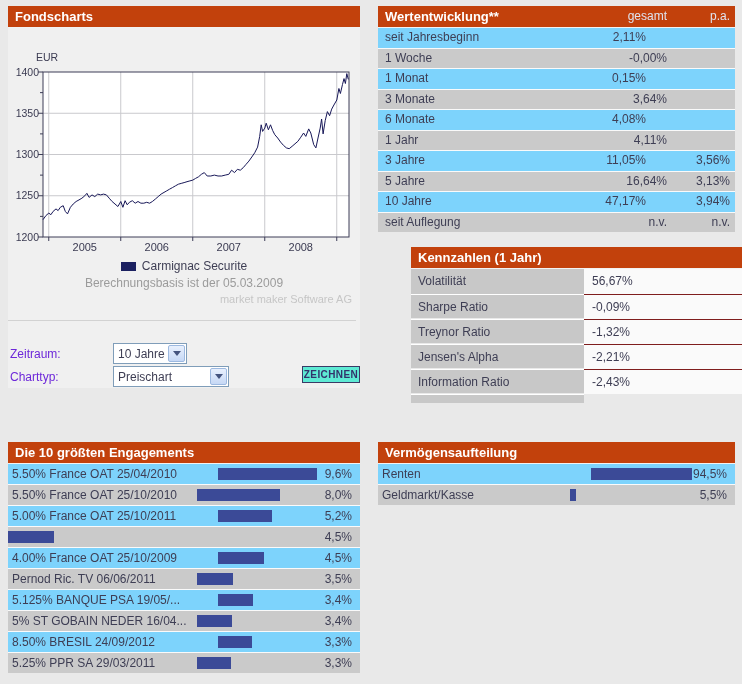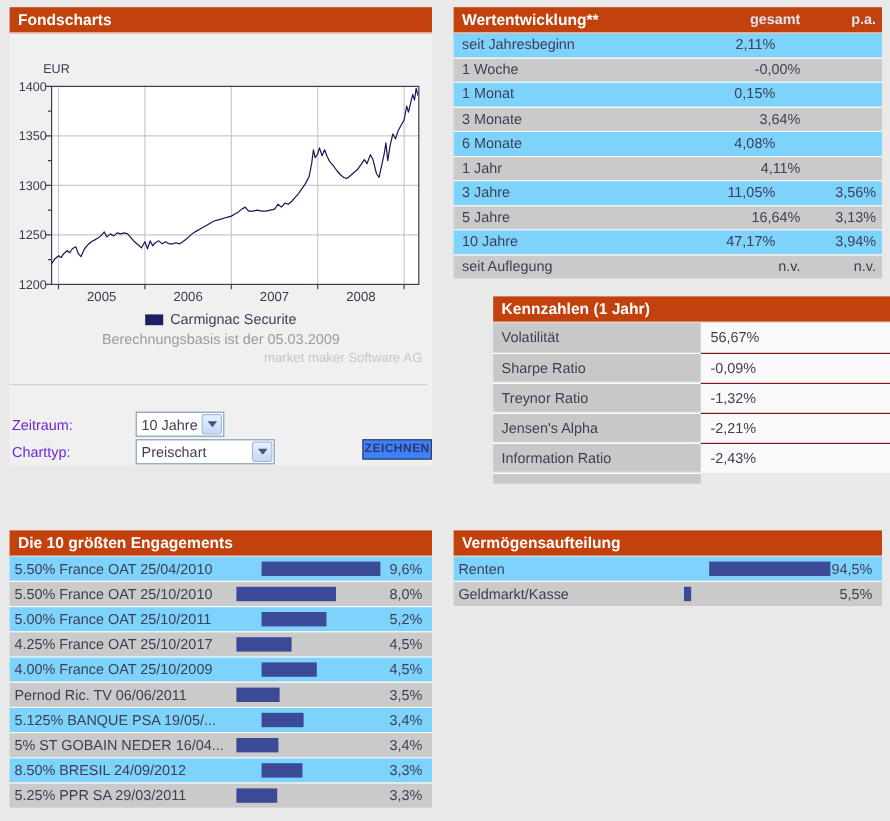--- a/index.html
+++ b/index.html
@@ -11,21 +11,21 @@
     overflow:hidden;
   }
   .panel{position:absolute;}
   .hdr{
     height:21px;line-height:21px;background:#c2410c;
     color:#ffffff;font-weight:bold;font-size:13px;
     padding-left:7px;border-bottom:1px solid #f2f2f2;
     display:flex;align-items:center;
   }
   .hdr .title{flex:1;}
-  .hdr .col{font-weight:bold;font-size:12px;color:#dfe3ef;text-align:right;}
+  .hdr .col{font-weight:normal;font-size:12px;color:#dfe3ef;text-align:right;}
   .col-gesamt{width:85px;}
   .col-pa{width:63px;padding-right:5px;}
 
   
   #fondscharts{left:8px;top:6px;width:352px;height:382px;background:#f0f0f0;}
   #chart-host{position:absolute;left:0;top:42px;width:352px;height:212px;}
   .legend{position:absolute;left:0;top:253px;width:352px;display:flex;justify-content:center;align-items:center;gap:6px;font-size:12px;}
   .legend .swatch{width:15px;height:9px;display:inline-block;}
   .caption{position:absolute;left:0;top:270px;width:352px;text-align:center;color:#9b9b9b;font-size:12px;}
   .watermark{position:absolute;right:8px;top:287px;color:#c6c6c6;font-size:11px;}
@@ -38,21 +38,21 @@
   }
   .xp-select .val{flex:1;padding-left:4px;white-space:nowrap;overflow:hidden;}
   .xp-arrow{
     width:15px;height:15px;margin:1px;border:1px solid #9db9e0;border-radius:2px;
     background:linear-gradient(#e8f0fd,#c6d8f5);
     display:flex;align-items:center;justify-content:center;
   }
   .chev{width:0;height:0;border-left:4px solid transparent;border-right:4px solid transparent;border-top:5px solid #44547e;}
   #zeichnen-btn{
     position:absolute;left:294px;top:360px;width:58px;height:17px;
-    background:#3b82f6;border:1px solid #3a3a66;color:#33336b;
+    background:#5eead4;border:1px solid #3a3a66;color:#33336b;
     font-weight:bold;font-size:10px;letter-spacing:0.4px;
     font-family:"Liberation Sans", sans-serif;
     display:flex;align-items:center;justify-content:center;padding:0;cursor:pointer;
   }
 
   
   #wertentwicklung{left:378px;top:6px;width:357px;}
   .wr-row{display:flex;height:19.5px;line-height:19.5px;border-top:1px solid #fafafa;}
   .wr-row:first-child{border-top:none;}
   .wr-row .lbl{flex:1;padding-left:7px;}
@@ -263,21 +263,20 @@
           <span class="val">8,0%</span>
         </div>
         <div class="bar-row row-light">
           <span class="lbl">5.00% France OAT 25/10/2011</span>
           <span class="bar-zone">
             <span class="bar" style="background: rgb(59, 74, 151); width: 54px;"></span>
           </span>
           <span class="val">5,2%</span>
         </div>
         <div class="bar-row row-gray">
-          <span class="lbl">4.25% France OAT 25/10/2017</span>
           <span class="bar-zone">
             <span class="bar" style="background: rgb(59, 74, 151); width: 46px;"></span>
           </span>
           <span class="val">4,5%</span>
         </div>
         <div class="bar-row row-light">
           <span class="lbl">4.00% France OAT 25/10/2009</span>
           <span class="bar-zone">
             <span class="bar" style="background: rgb(59, 74, 151); width: 46px;"></span>
           </span>

